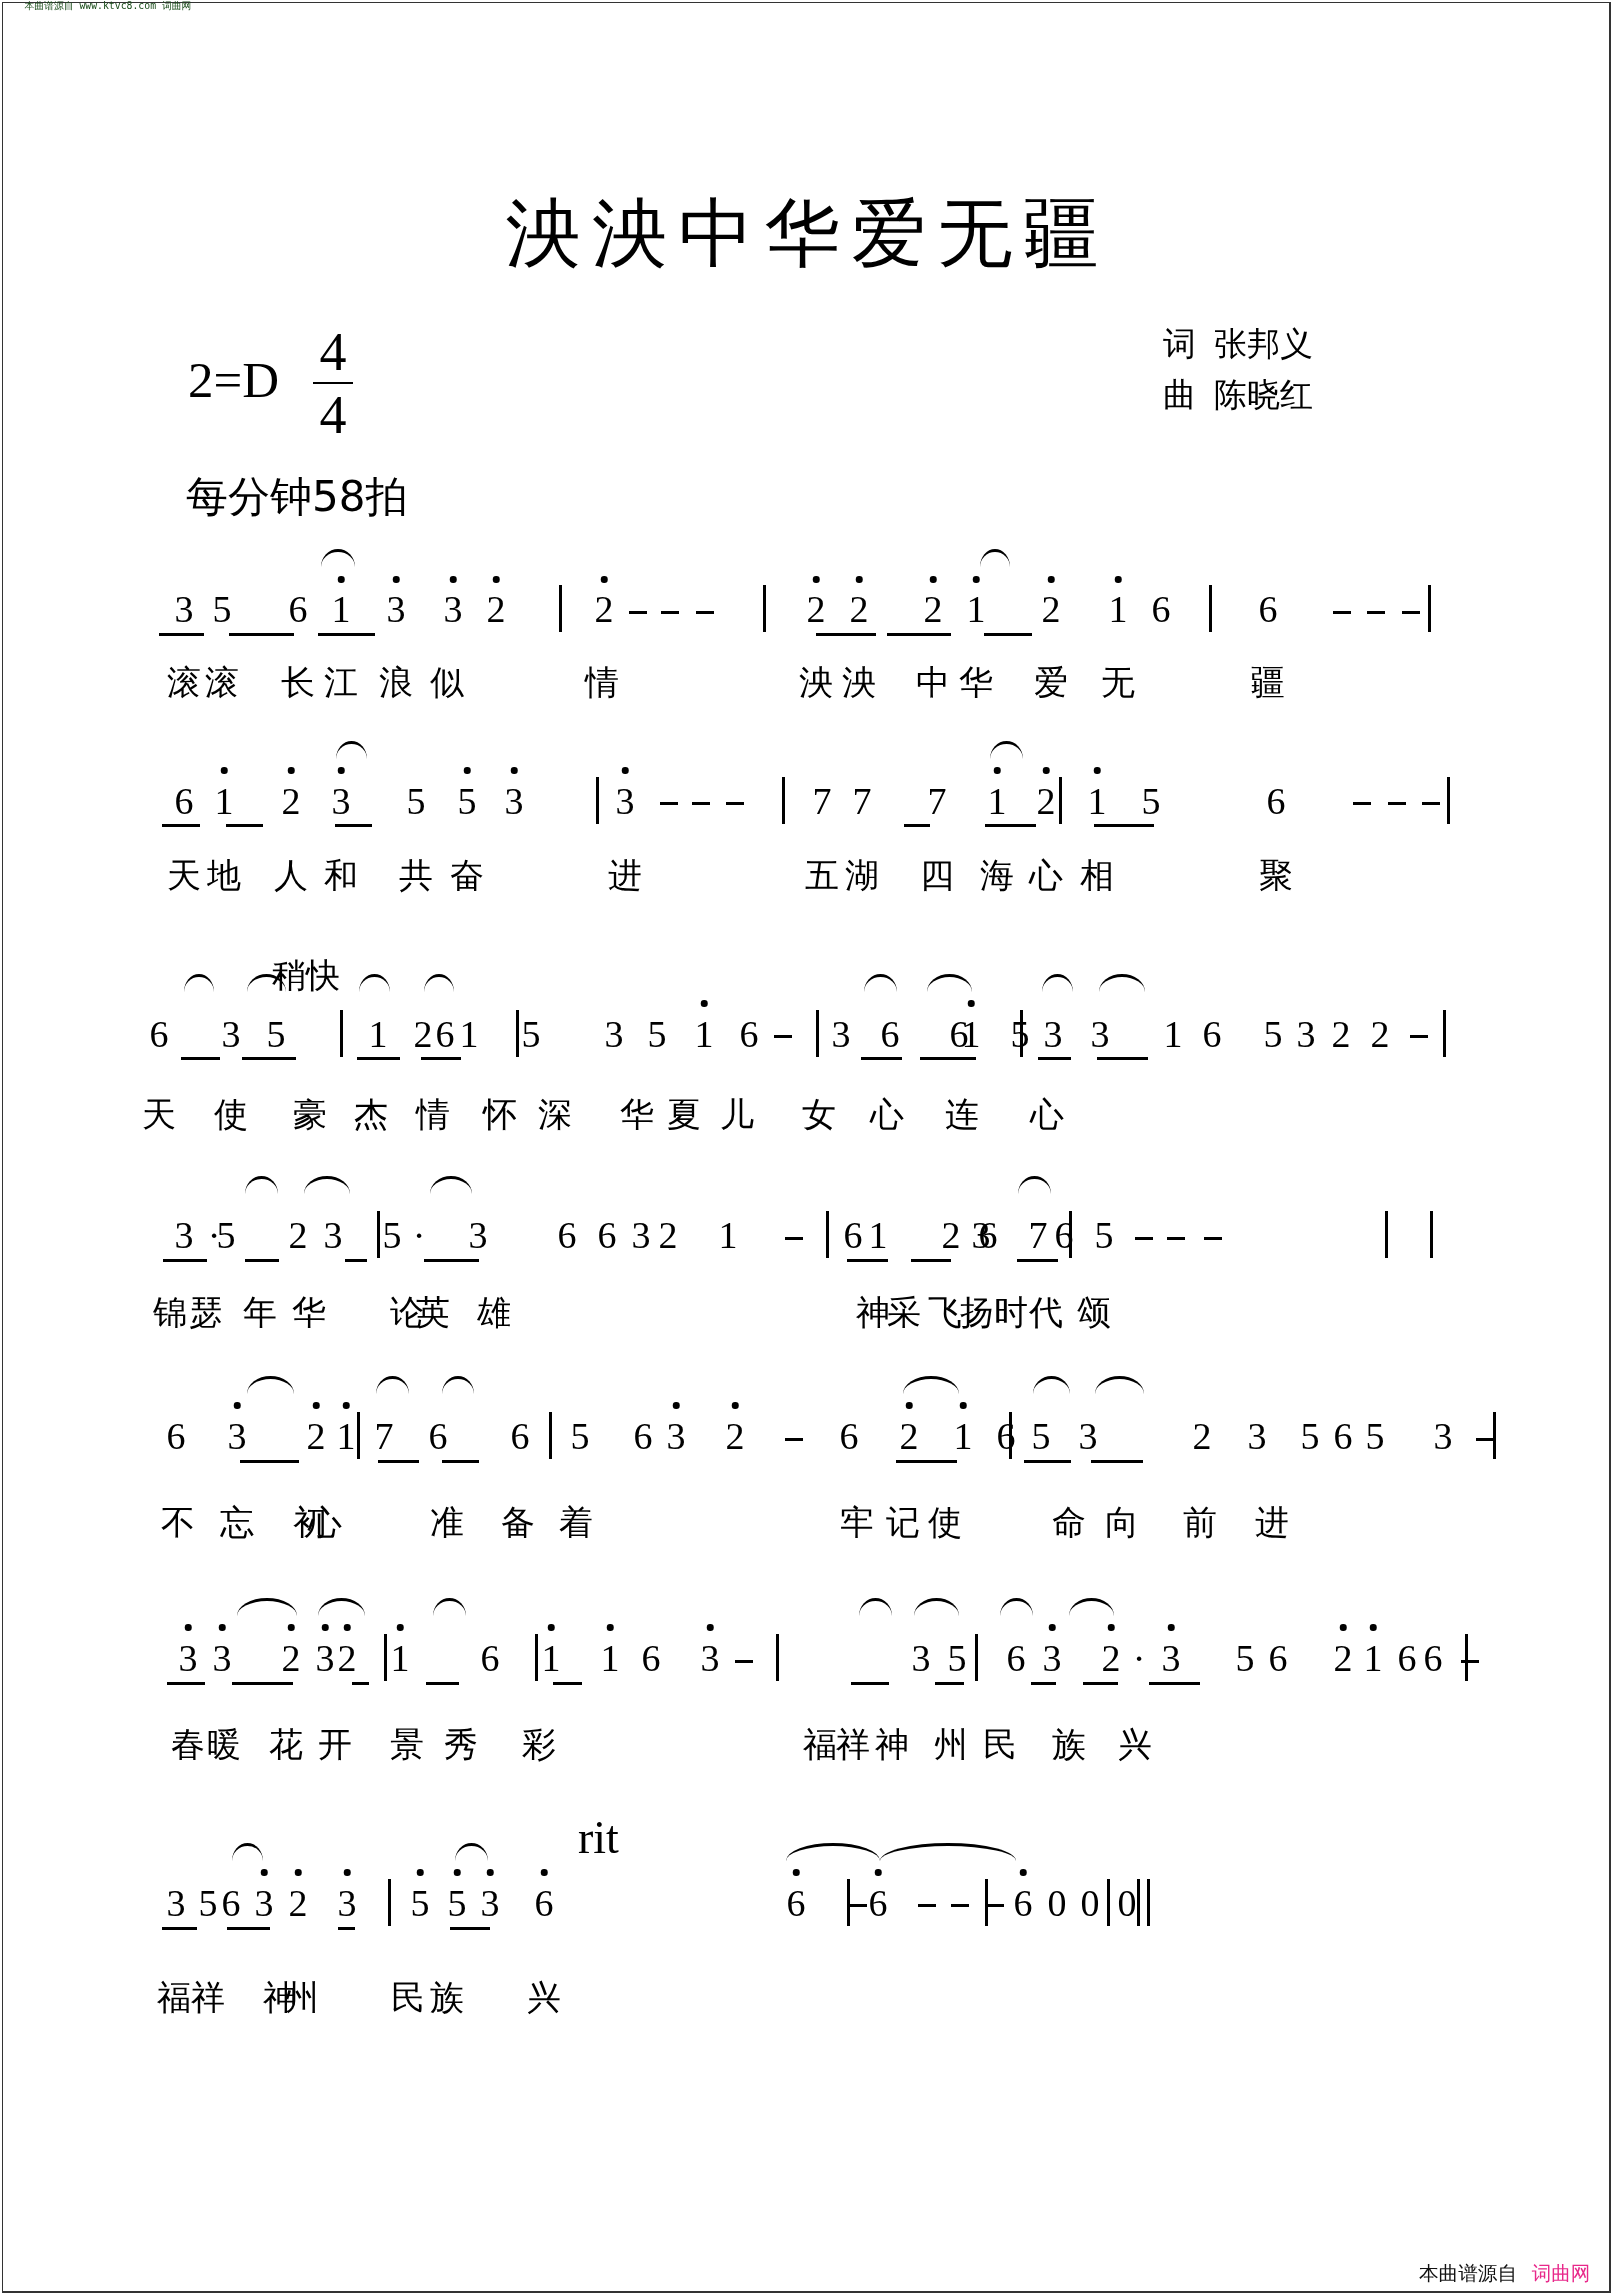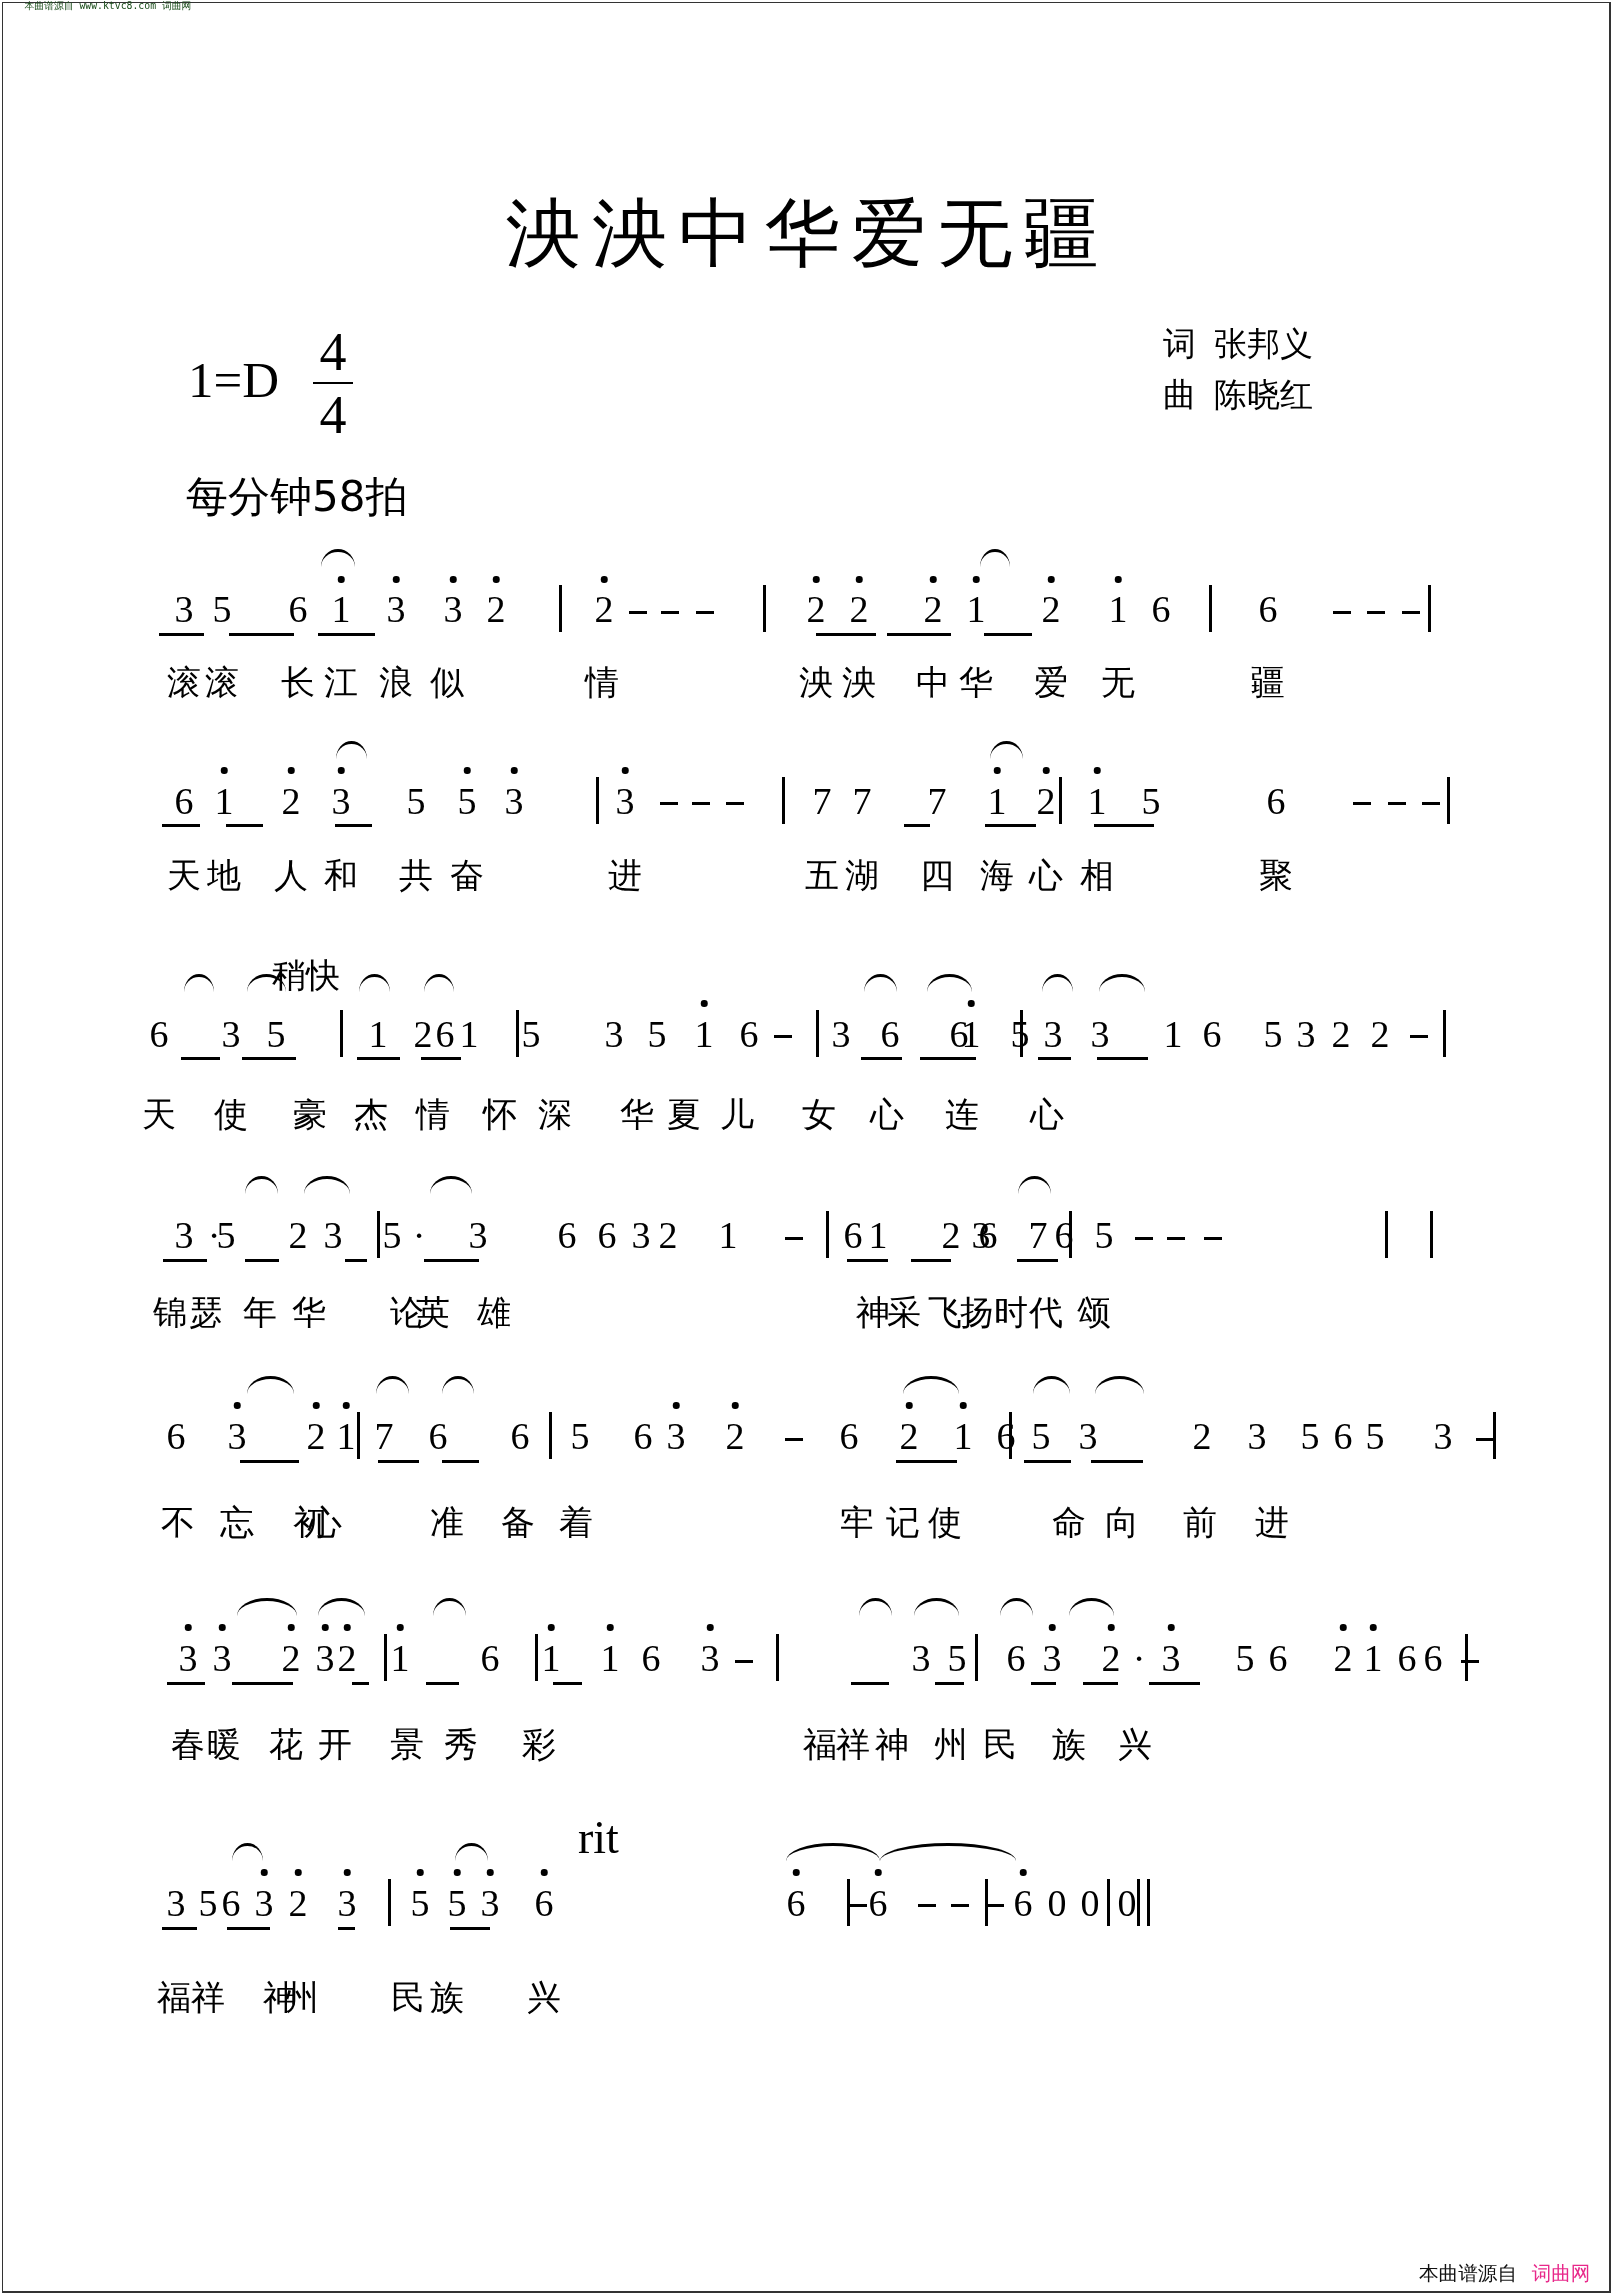--- a/index.html
+++ b/index.html
@@ -31,21 +31,21 @@
   .bottom-watermark .brand { color:#e8288a; margin-left:14.7px; }
 </style>
 </head>
 <body>
 
 <div class="frame"></div>
 <div class="top-watermark">本曲谱源自 www.ktvc8.com 词曲网</div>
 
 <div class="title">泱泱中华爱无疆</div>
 
-<div class="key">1=D</div>
+<div class="key">2=D</div>
 <div class="timesig">
   <div>4</div>
   <div class="bar"></div>
   <div>4</div>
 </div>
 
 <div class="credits">
   <div><span class="role">词</span><span>张邦义</span></div>
   <div><span class="role">曲</span><span>陈晓红</span></div>
 </div>

